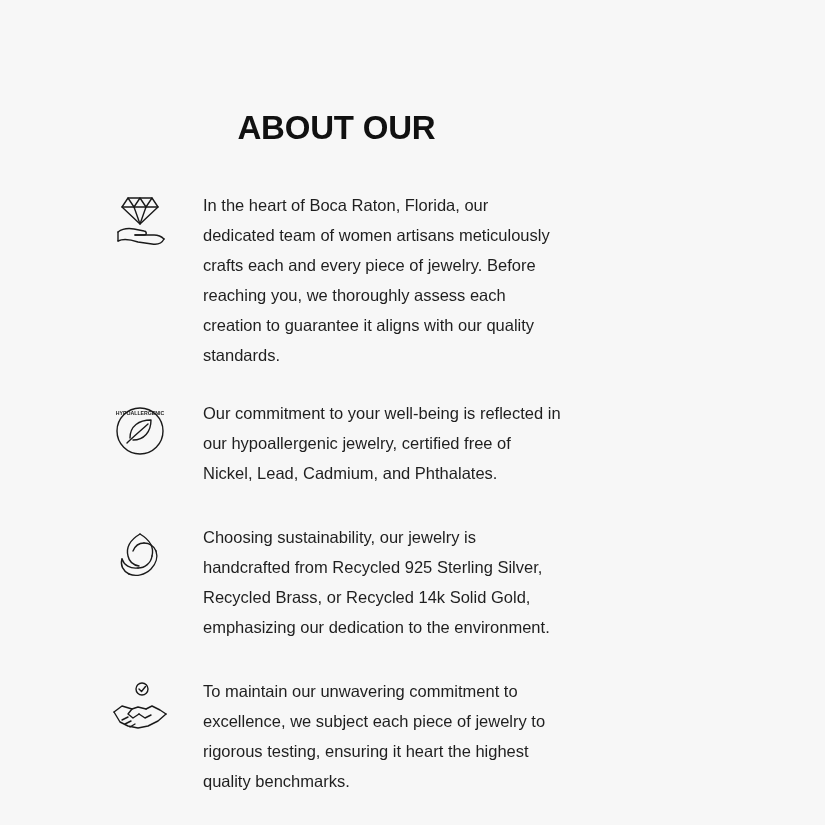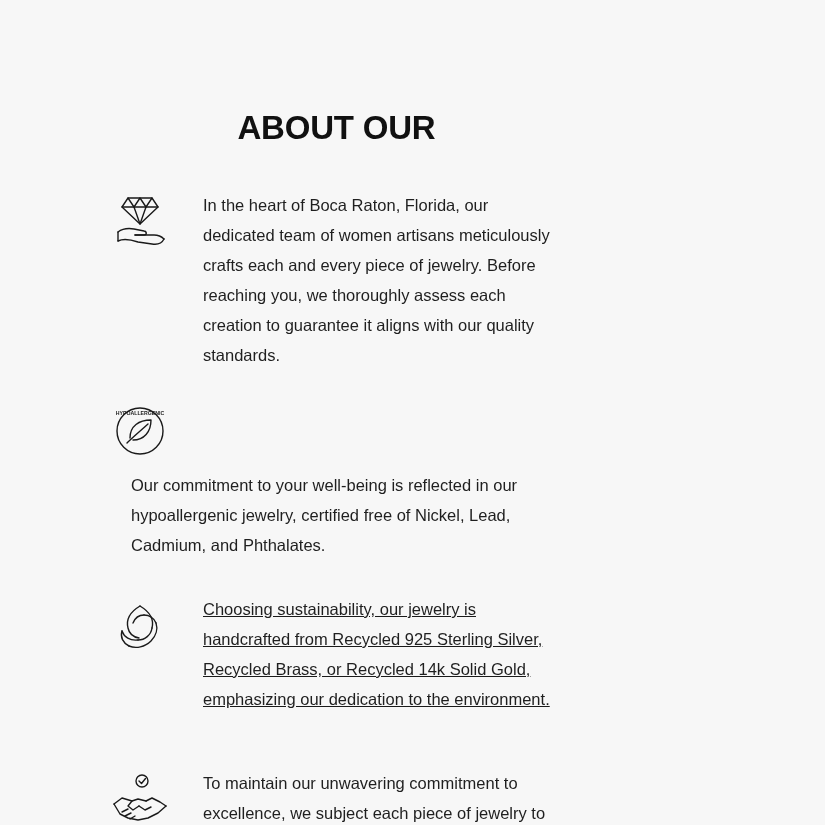--- a/index.html
+++ b/index.html
@@ -58,22 +58,22 @@
   }
   .feature .text {
     flex: 1;
     font-size: 16.5px;
     line-height: 30px;
     color: #1f1f1f;
     padding-left: 27px;
     padding-top: 2px;
   }
   .feature.f1 .text { padding-top: 4px; }
-  .feature.f2 { margin-bottom: 32px; flex-direction: column; }
-  .feature.f3 { margin-bottom: 52px; text-decoration: underline; }
+  .feature.f2 { margin-bottom: 32px; }
+  .feature.f3 { margin-bottom: 32px; }
   svg { display: block; }
 </style>
 </head>
 <body>
 
 <div class="page">
 
   <h1 class="heading">
     <span class="line">ABOUT OUR</span>
   </h1>

